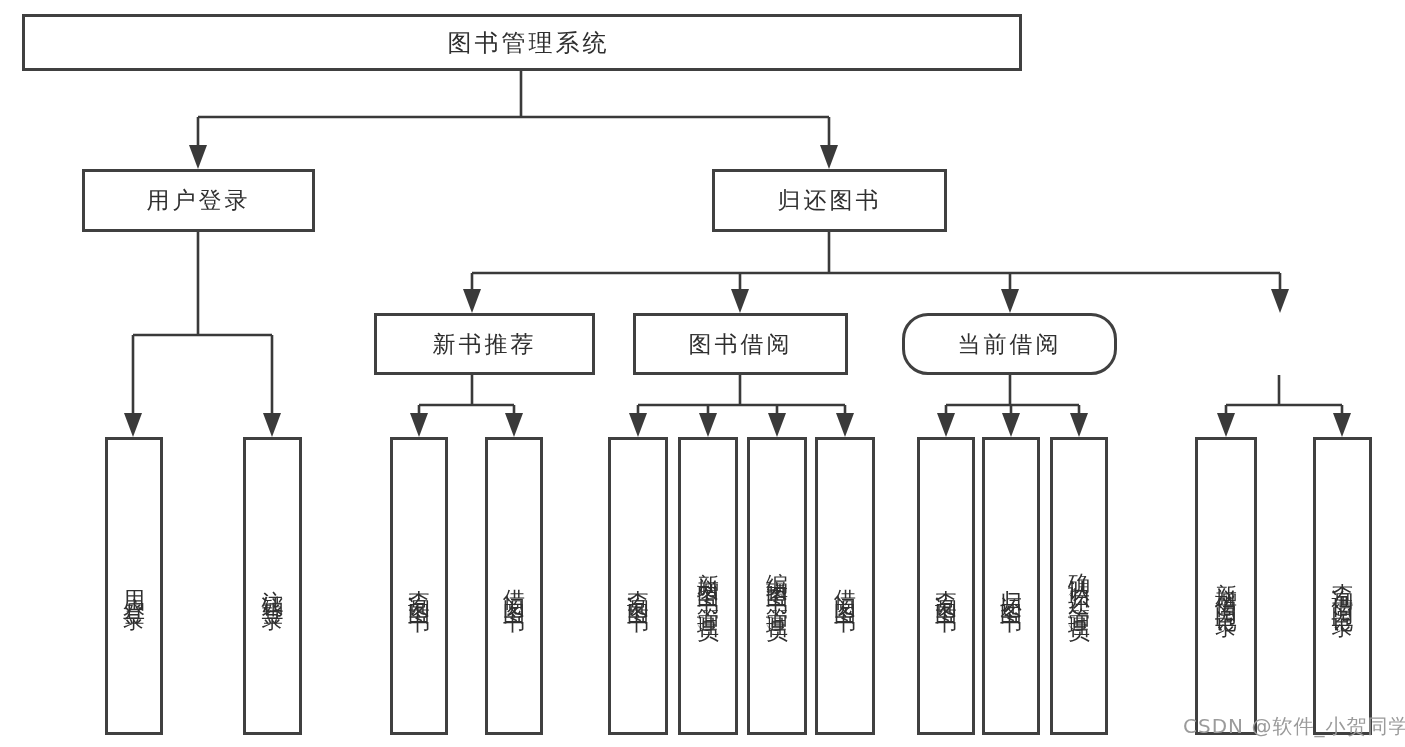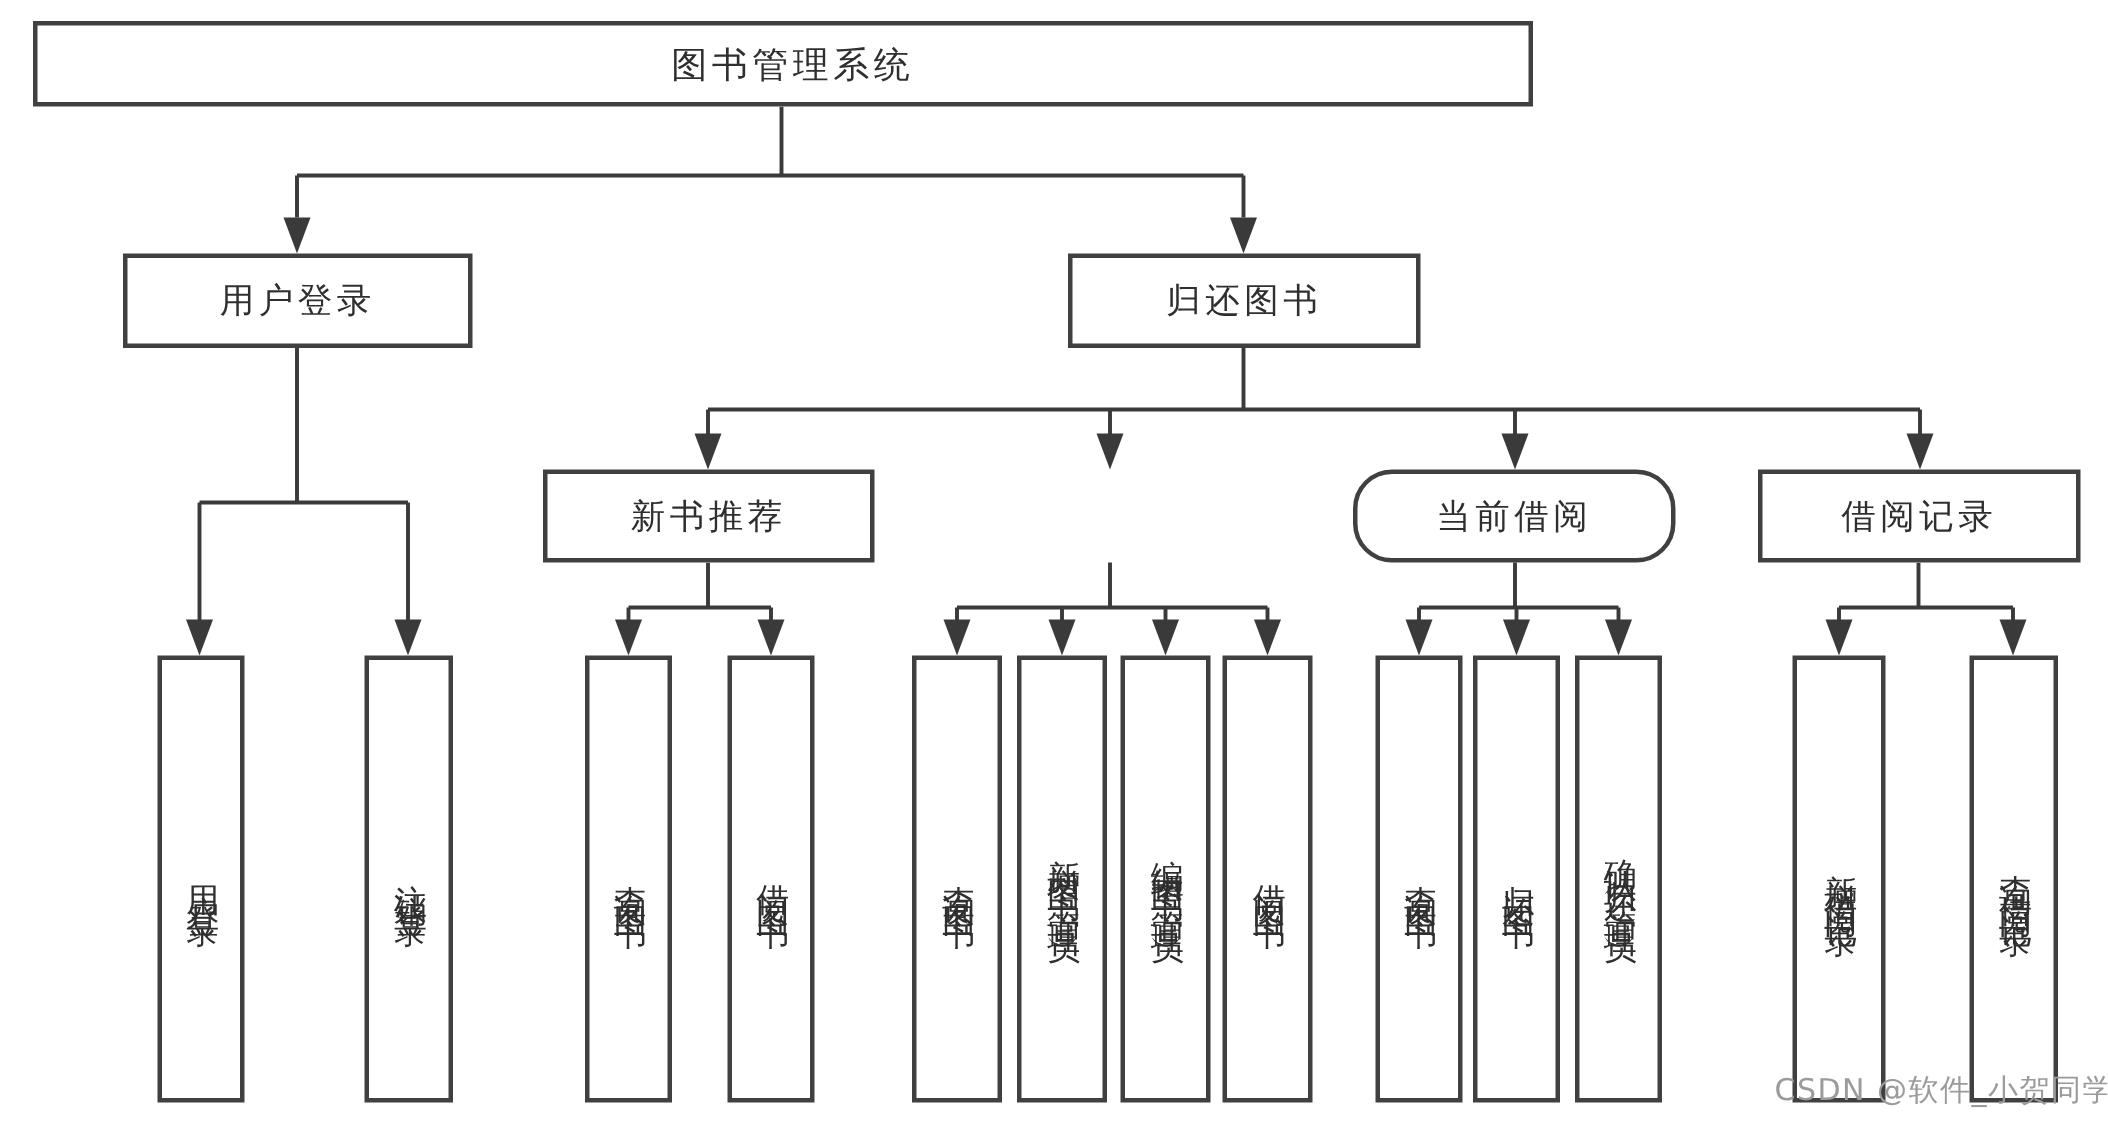--- a/index.html
+++ b/index.html
@@ -80,28 +80,28 @@
     <span class="hlabel">图书管理系统</span>
   </div>
 
   <div class="box" style="left:82px; top:169px; width:233px; height:63px;">
     <span class="hlabel">用户登录</span>
   </div>
   <div class="box" style="left:712px; top:169px; width:235px; height:63px;">
     <span class="hlabel">归还图书</span>
   </div>
 
-  <div class="box" style="left:362px; top:313px; width:221px; height:62px;">
+  <div class="box" style="left:374px; top:313px; width:221px; height:62px;">
     <span class="hlabel">新书推荐</span>
+  </div>
+  <div class="box" style="left:633px; top:313px; width:215px; height:62px;">
+    <span class="hlabel">图书借阅</span>
   </div>
   <div class="box" style="left:902px; top:313px; width:215px; height:62px;border-radius:26px;">
     <span class="hlabel">当前借阅</span>
-  </div>
-  <div class="box" style="left:1172px; top:313px; width:215px; height:62px;">
-    <span class="hlabel">借阅记录</span>
   </div>
 
   <div class="box" style="left:105px; top:437px; width:58px; height:298px;">
     <span class="vlabel">用户登录</span>
   </div>
   <div class="box" style="left:243px; top:437px; width:59px; height:298px;">
     <span class="vlabel">注销登录</span>
   </div>
 
   <div class="box" style="left:390px; top:437px; width:58px; height:298px;">

